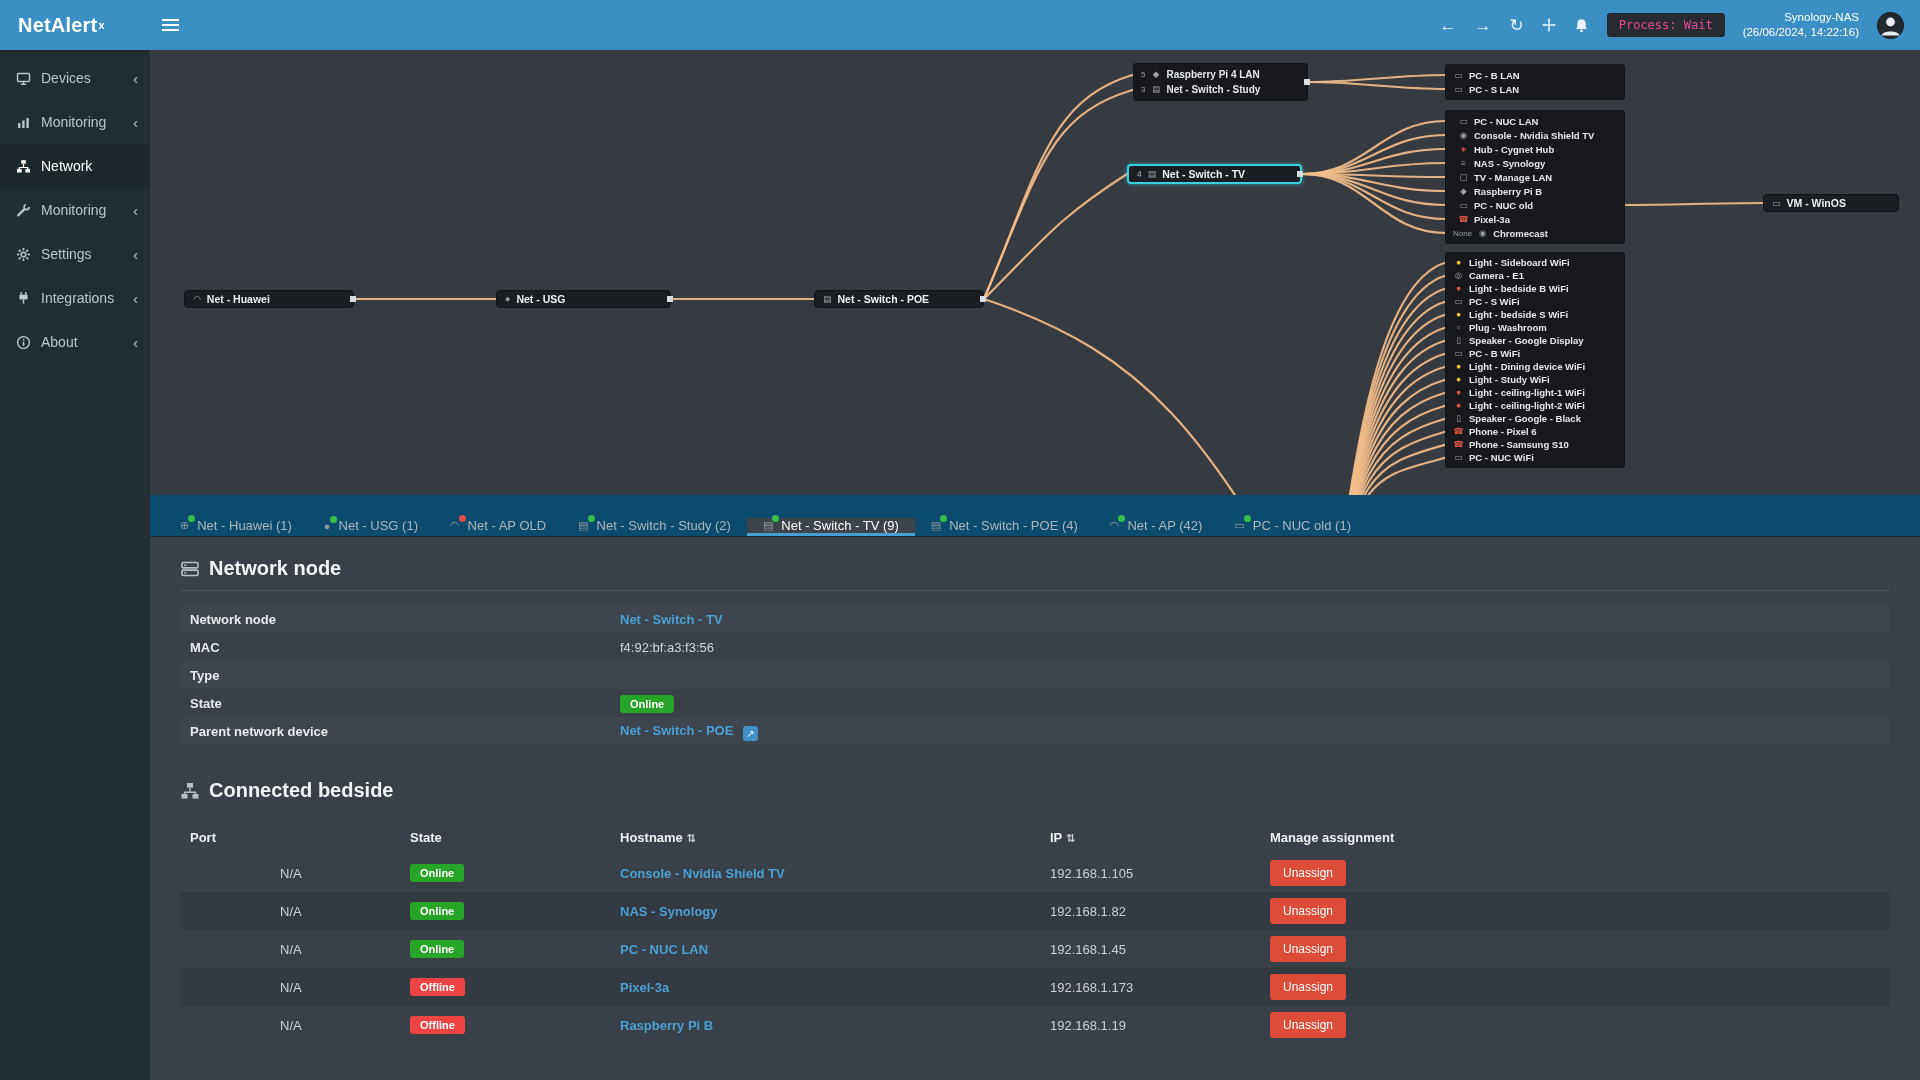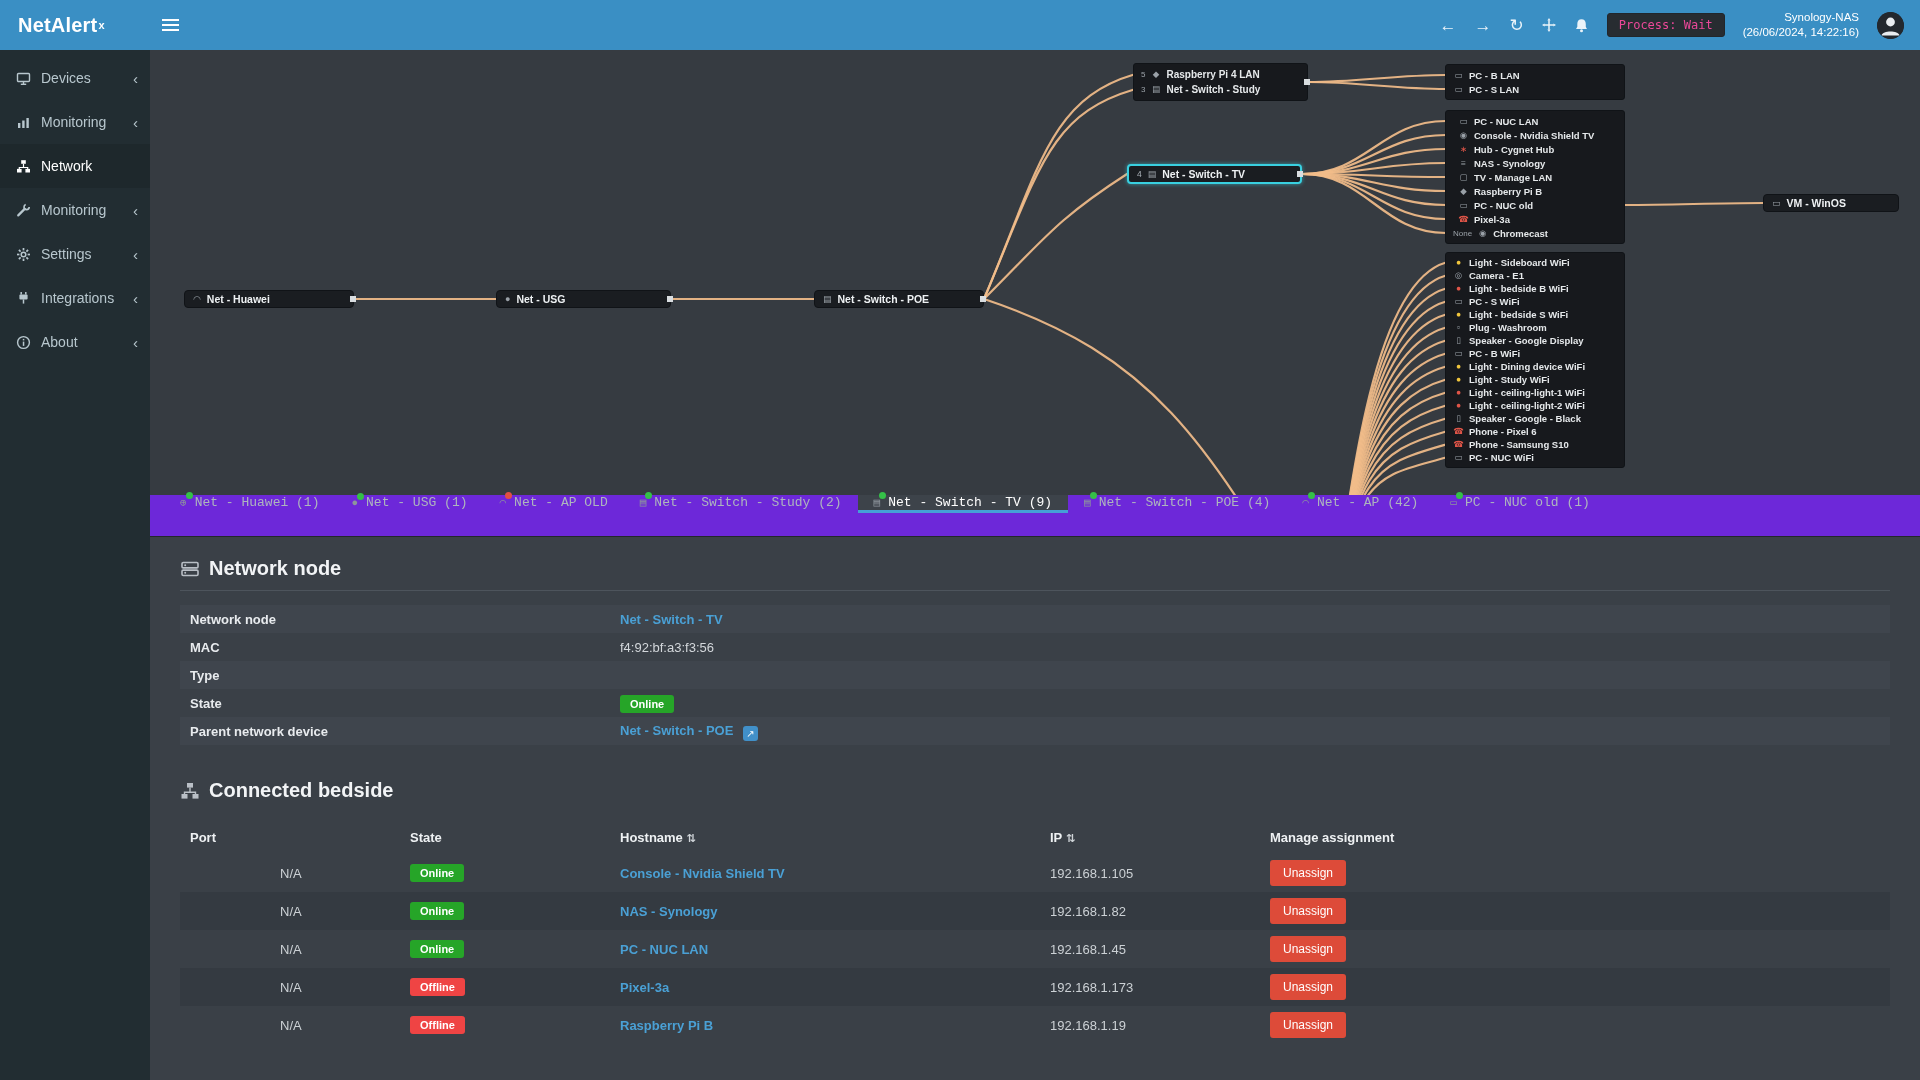--- a/index.html
+++ b/index.html
@@ -65,21 +65,21 @@
   .ic-speaker::before { content:"▯"; }
   .ic-camera::before { content:"◎"; }
   .ic-plug::before { content:"▫"; }
   .ic-usg::before { content:"●"; }
   .ic-hub::before { content:"∗"; color:#e05548; }
   .ic-phone-red::before { content:"☎"; color:#e05548; }
   .ic-bulb-yellow::before { content:"●"; color:#f0c53d; }
   .ic-bulb-red::before { content:"●"; color:#e05548; }
 
   
-  .tabbar { display:flex; align-items:flex-start; height:42px; background:#6d28d9; border-bottom:1px solid #23272c; padding-left:14px;font-family:Liberation Mono, monospace; }
+  .tabbar { display:flex; align-items:flex-end; height:42px; background:#0c4a6e; border-bottom:1px solid #23272c; padding-left:14px; }
   .tab { display:flex; align-items:center; gap:8px; padding:0 16px; font-size:13px; color:#aeb6bd; cursor:pointer;
     border-bottom:3px solid transparent; }
   .tab .tic { position:relative; font-size:11px; color:#8d959c; }
   .tab .tdot { position:absolute; top:-4px; right:-6px; width:7px; height:7px; border-radius:50%; }
   .tdot.g { background:#35c048; } .tdot.r { background:#e04f44; }
   .tab.active { background:#3d434a; color:#fff; border-bottom-color:#459fd6; }
 
   
   .content { padding:20px 30px 0 30px; }
   .sec-title { display:flex; align-items:center; gap:9px; color:#f2f4f6; font-size:20px; font-weight:bold; }

